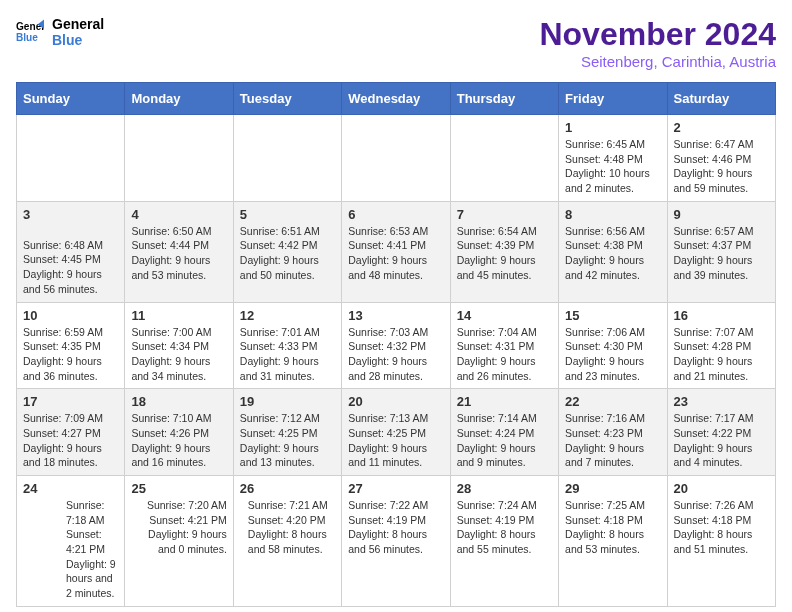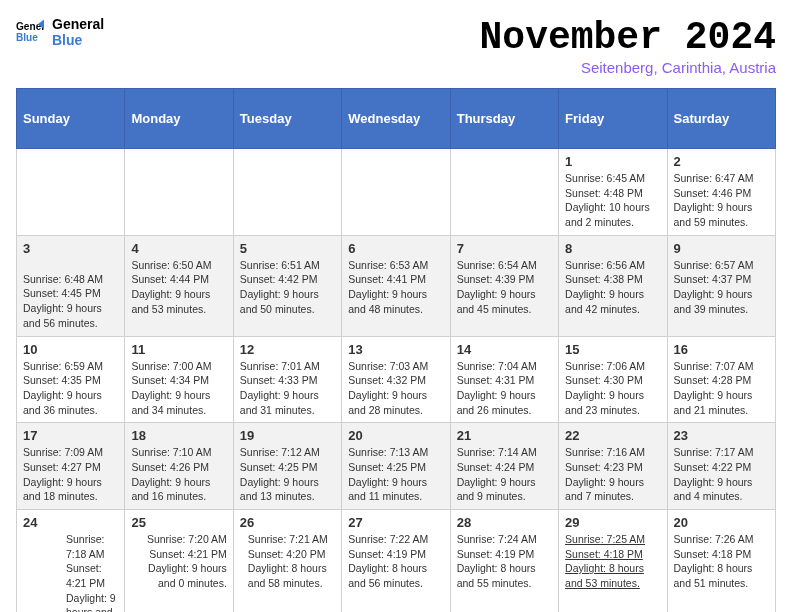--- a/index.html
+++ b/index.html
@@ -22,39 +22,38 @@
       gap: 4px;
     }
     .logo-icon {
       width: 28px;
       height: 28px;
     }
     .title-area {
       text-align: right;
     }
     .month-title {
-      font-size: 38px;
+      font-size: 32px;
       font-weight: bold;
-      color: #000000;
-      font-family: Liberation Mono, monospace;
+      color: #4c1d95;
     }
     .subtitle {
       font-size: 15px;
       color: #8b5cf6;
     }
     table {
       width: 100%;
       border-collapse: collapse;
       table-layout: fixed;
     }
     th {
       background-color: #4472c4;
       color: #fff;
       text-align: left;
-      padding: 22px 6px;
+      padding: 8px 6px;
       font-size: 13px;
       font-weight: bold;
       border: 1px solid #3a62b0;
     }
     td {
       vertical-align: top;
       padding: 5px 6px;
       font-size: 10.5px;
       color: #333;
       border: 1px solid #d0d0d0;
@@ -292,21 +291,21 @@
 Daylight: 8 hours and 56 minutes.</div>
         </td>
         <td>
           <span class="day-num">28</span>
           <div class="day-info" style="white-space: pre-line;">Sunrise: 7:24 AM
 Sunset: 4:19 PM
 Daylight: 8 hours and 55 minutes.</div>
         </td>
         <td>
           <span class="day-num">29</span>
-          <div class="day-info" style="white-space: pre-line; text-decoration: underline;">Sunrise: 7:25 AM
+          <div class="day-info" style="white-space: pre-line;">Sunrise: 7:25 AM
 Sunset: 4:18 PM
 Daylight: 8 hours and 53 minutes.</div>
         </td>
         <td>
           <span class="day-num">20</span>
           <div class="day-info" style="white-space: pre-line;">Sunrise: 7:26 AM
 Sunset: 4:18 PM
 Daylight: 8 hours and 51 minutes.</div>
         </td>
       </tr>

